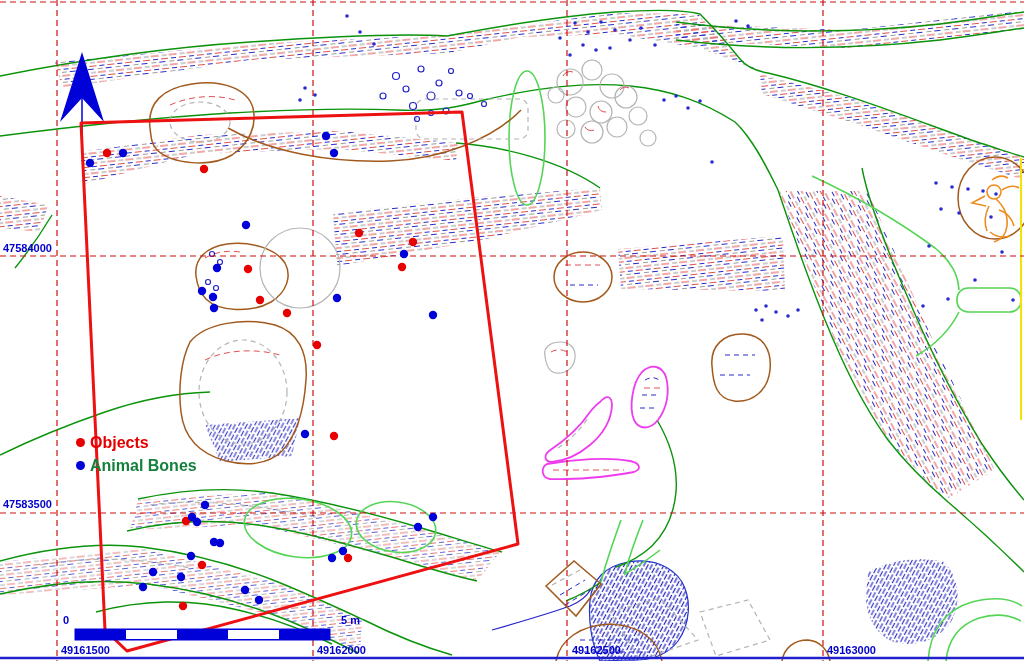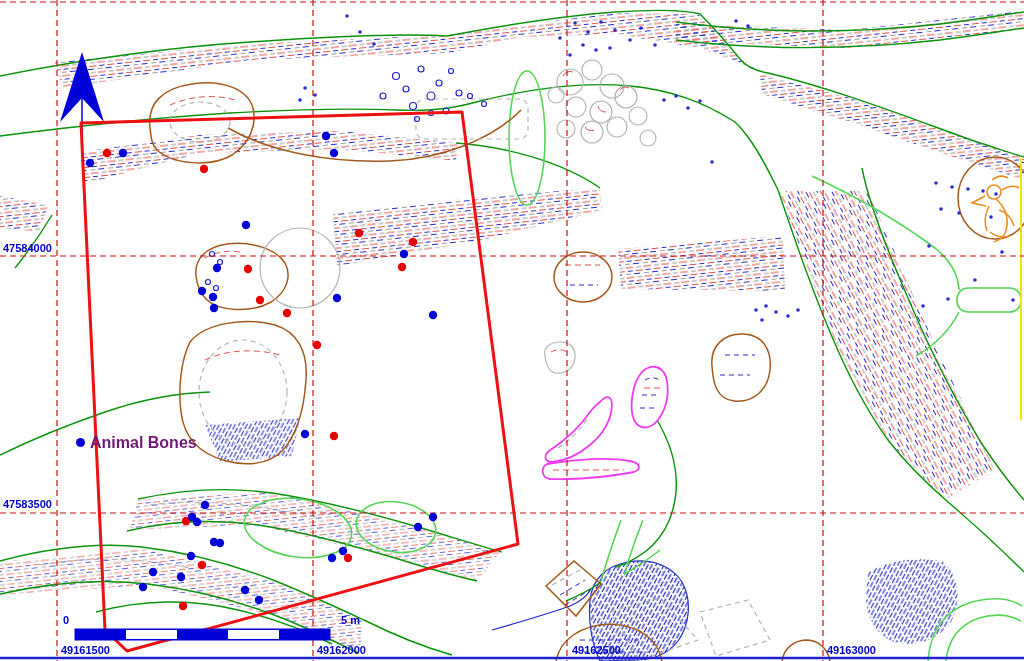--- a/index.html
+++ b/index.html
@@ -22,21 +22,21 @@
   .speck{fill:#2a2ad0;}
   .magenta{stroke:#ee3cee;stroke-width:1.8;fill:none;}
   .orange{stroke:#ef8c1e;stroke-width:1.6;fill:none;}
   .legend{position:absolute;left:76px;top:431px;}
   .legend-row{display:flex;align-items:center;height:23px;}
   .ldot{width:9px;height:9px;border-radius:50%;display:inline-block;margin-right:5px;}
   .ldot.objects{background:#e60000;}
   .ldot.bones{background:#0000d8;}
   .ltext{font-weight:bold;font-size:16px;line-height:1;}
   .ltext.objects{color:#e60000;}
-  .ltext.bones{color:#701a75;}
+  .ltext.bones{color:#15803d;}
 </style>
 </head>
 <body>
 
 <div id="stage">
 <svg id="mapsvg" width="1024" height="661" viewBox="0 0 1024 661">
   <defs>
     <pattern id="patMix" width="18" height="10" patternUnits="userSpaceOnUse" patternTransform="rotate(-6)">
       <path d="M0,2 H8" stroke="#e05050" stroke-width="1"></path>
       <path d="M11,2 H16" stroke="#9a9a9a" stroke-width="1"></path>
@@ -327,17 +327,21 @@
         <text x="317" y="654" class="coord">49162000</text>
         <text x="572" y="654" class="coord">49162500</text>
         <text x="827" y="654" class="coord">49163000</text>
         <text x="3" y="252" class="coord">47584000</text>
         <text x="3" y="508" class="coord">47583500</text>
       </g>
 </svg>
 
 <div class="legend">
   <div class="legend-row">
+    <span class="ldot objects"></span>
+    <span class="ltext objects">Objects</span>
+  </div>
+  <div class="legend-row">
     <span class="ldot bones"></span>
     <span class="ltext bones">Animal Bones</span>
   </div>
 </div>
 </div>
 
 </body></html>

